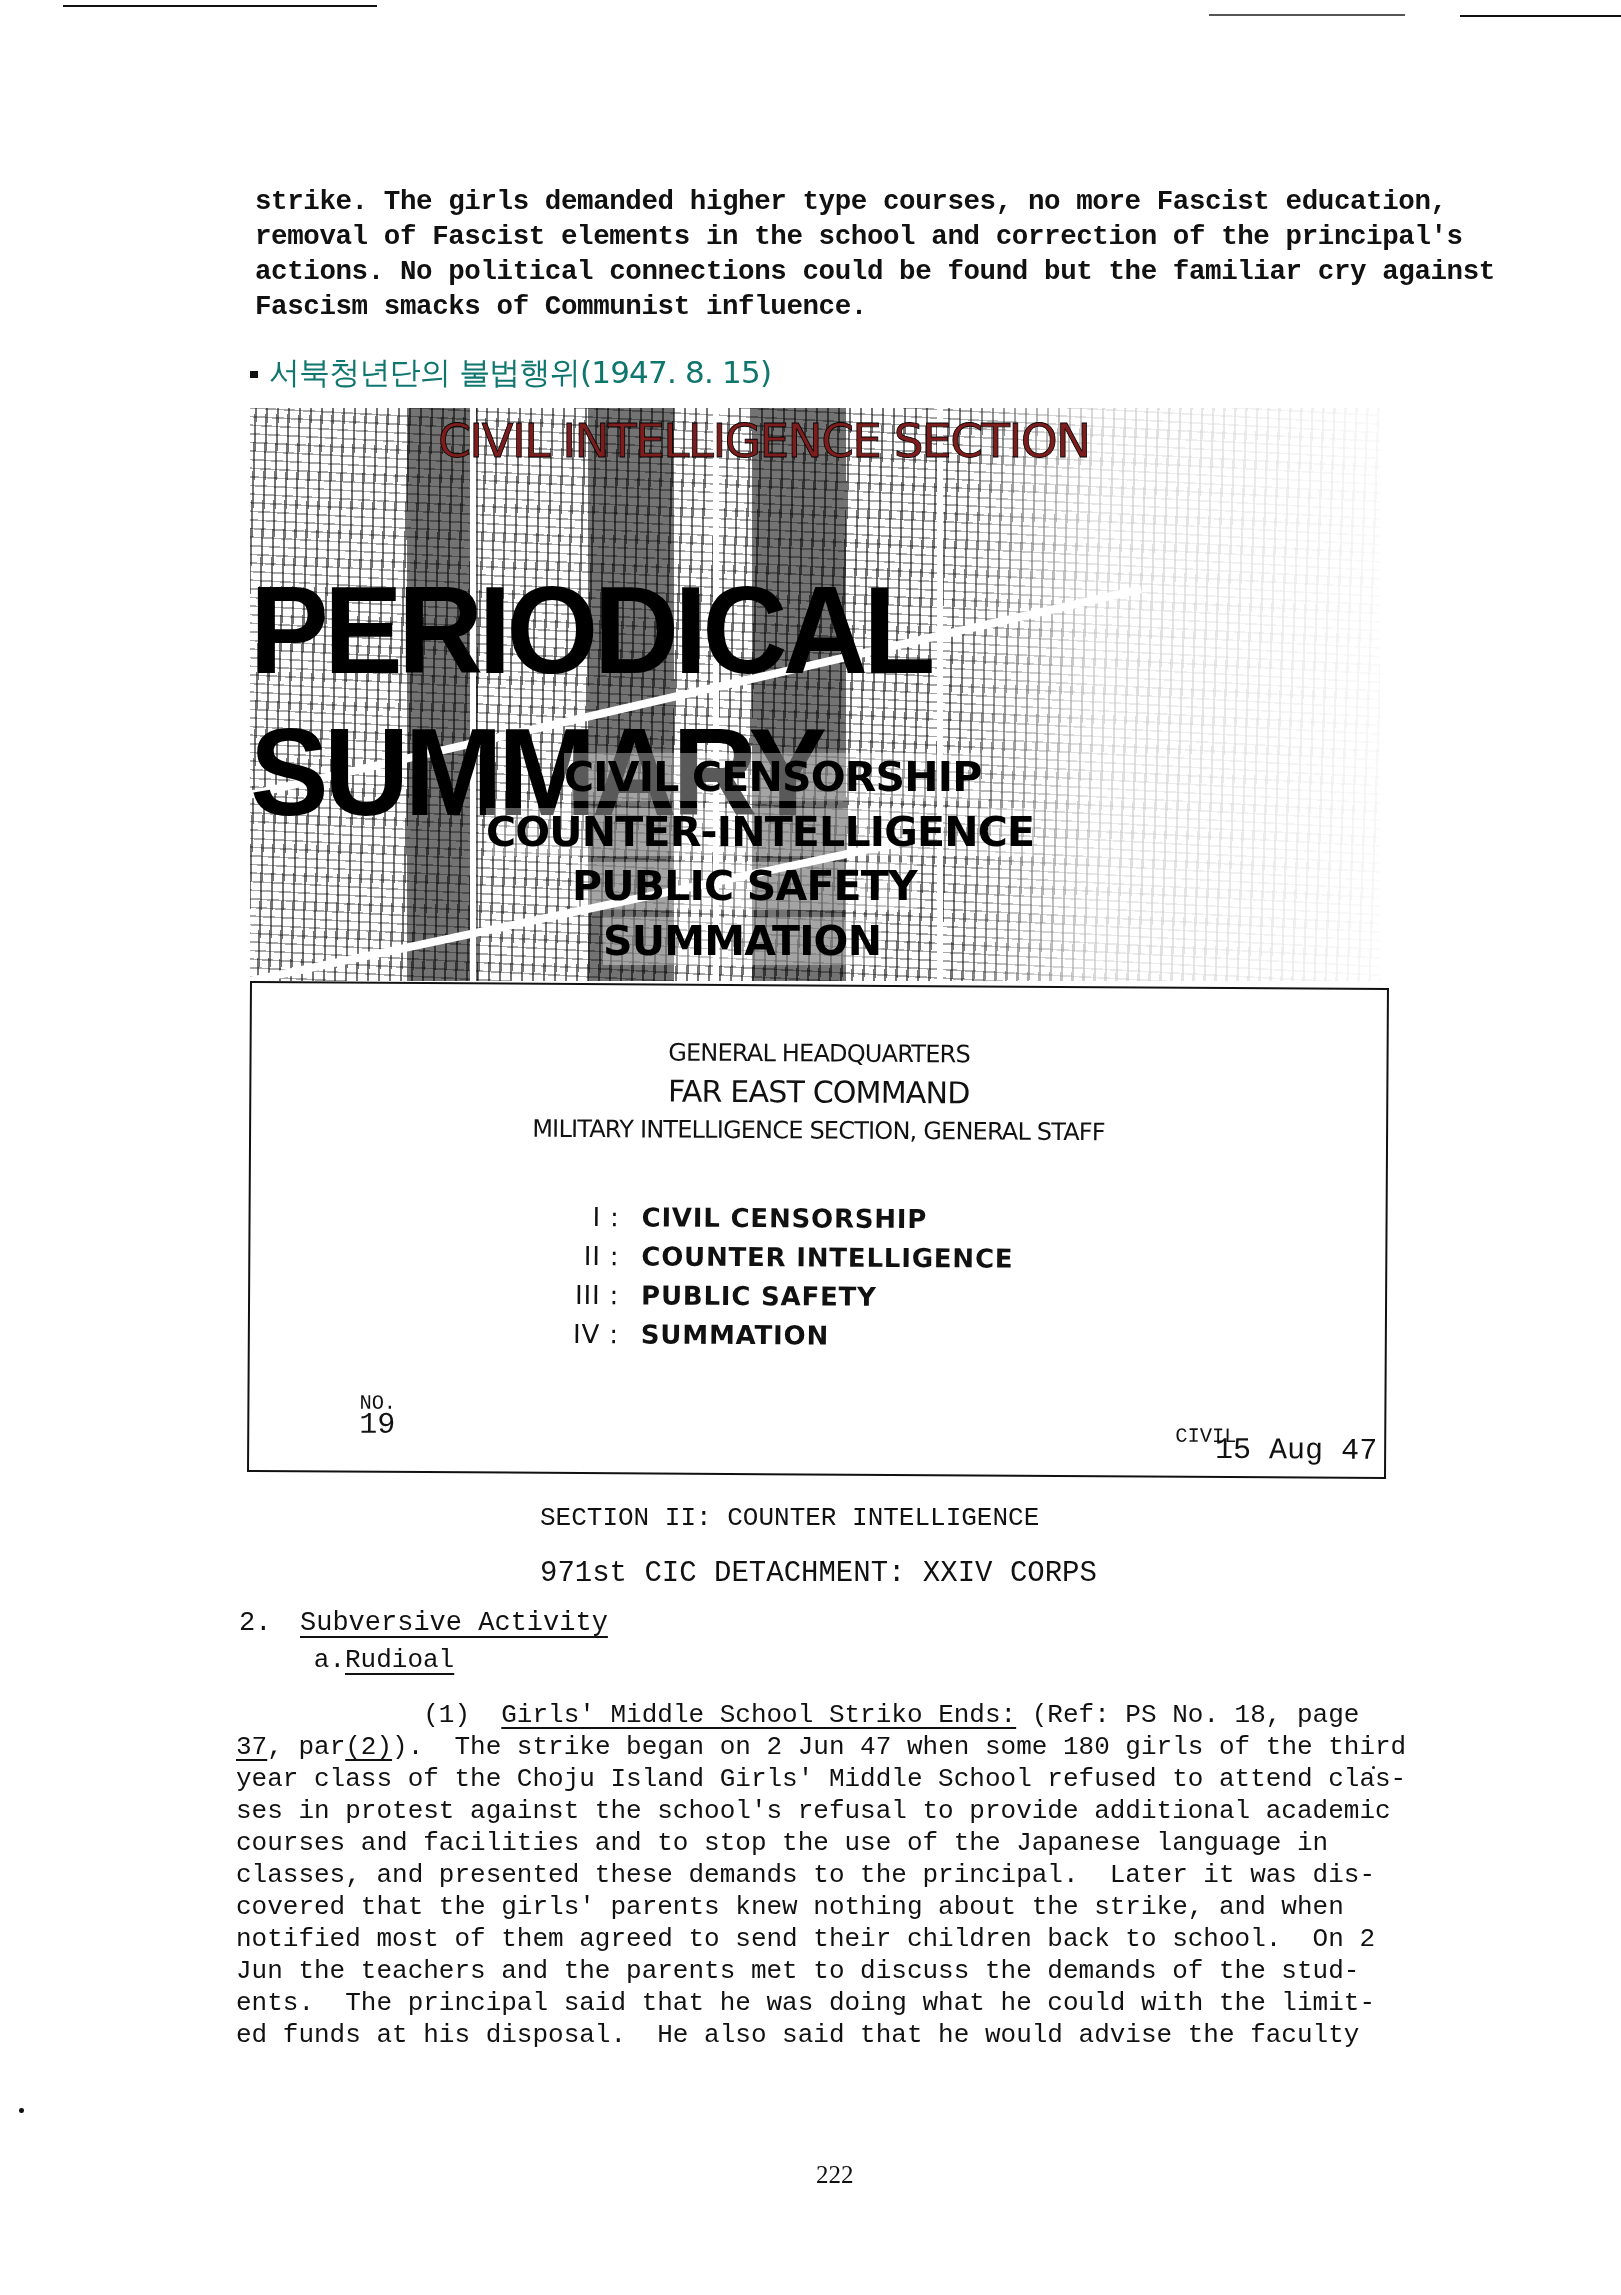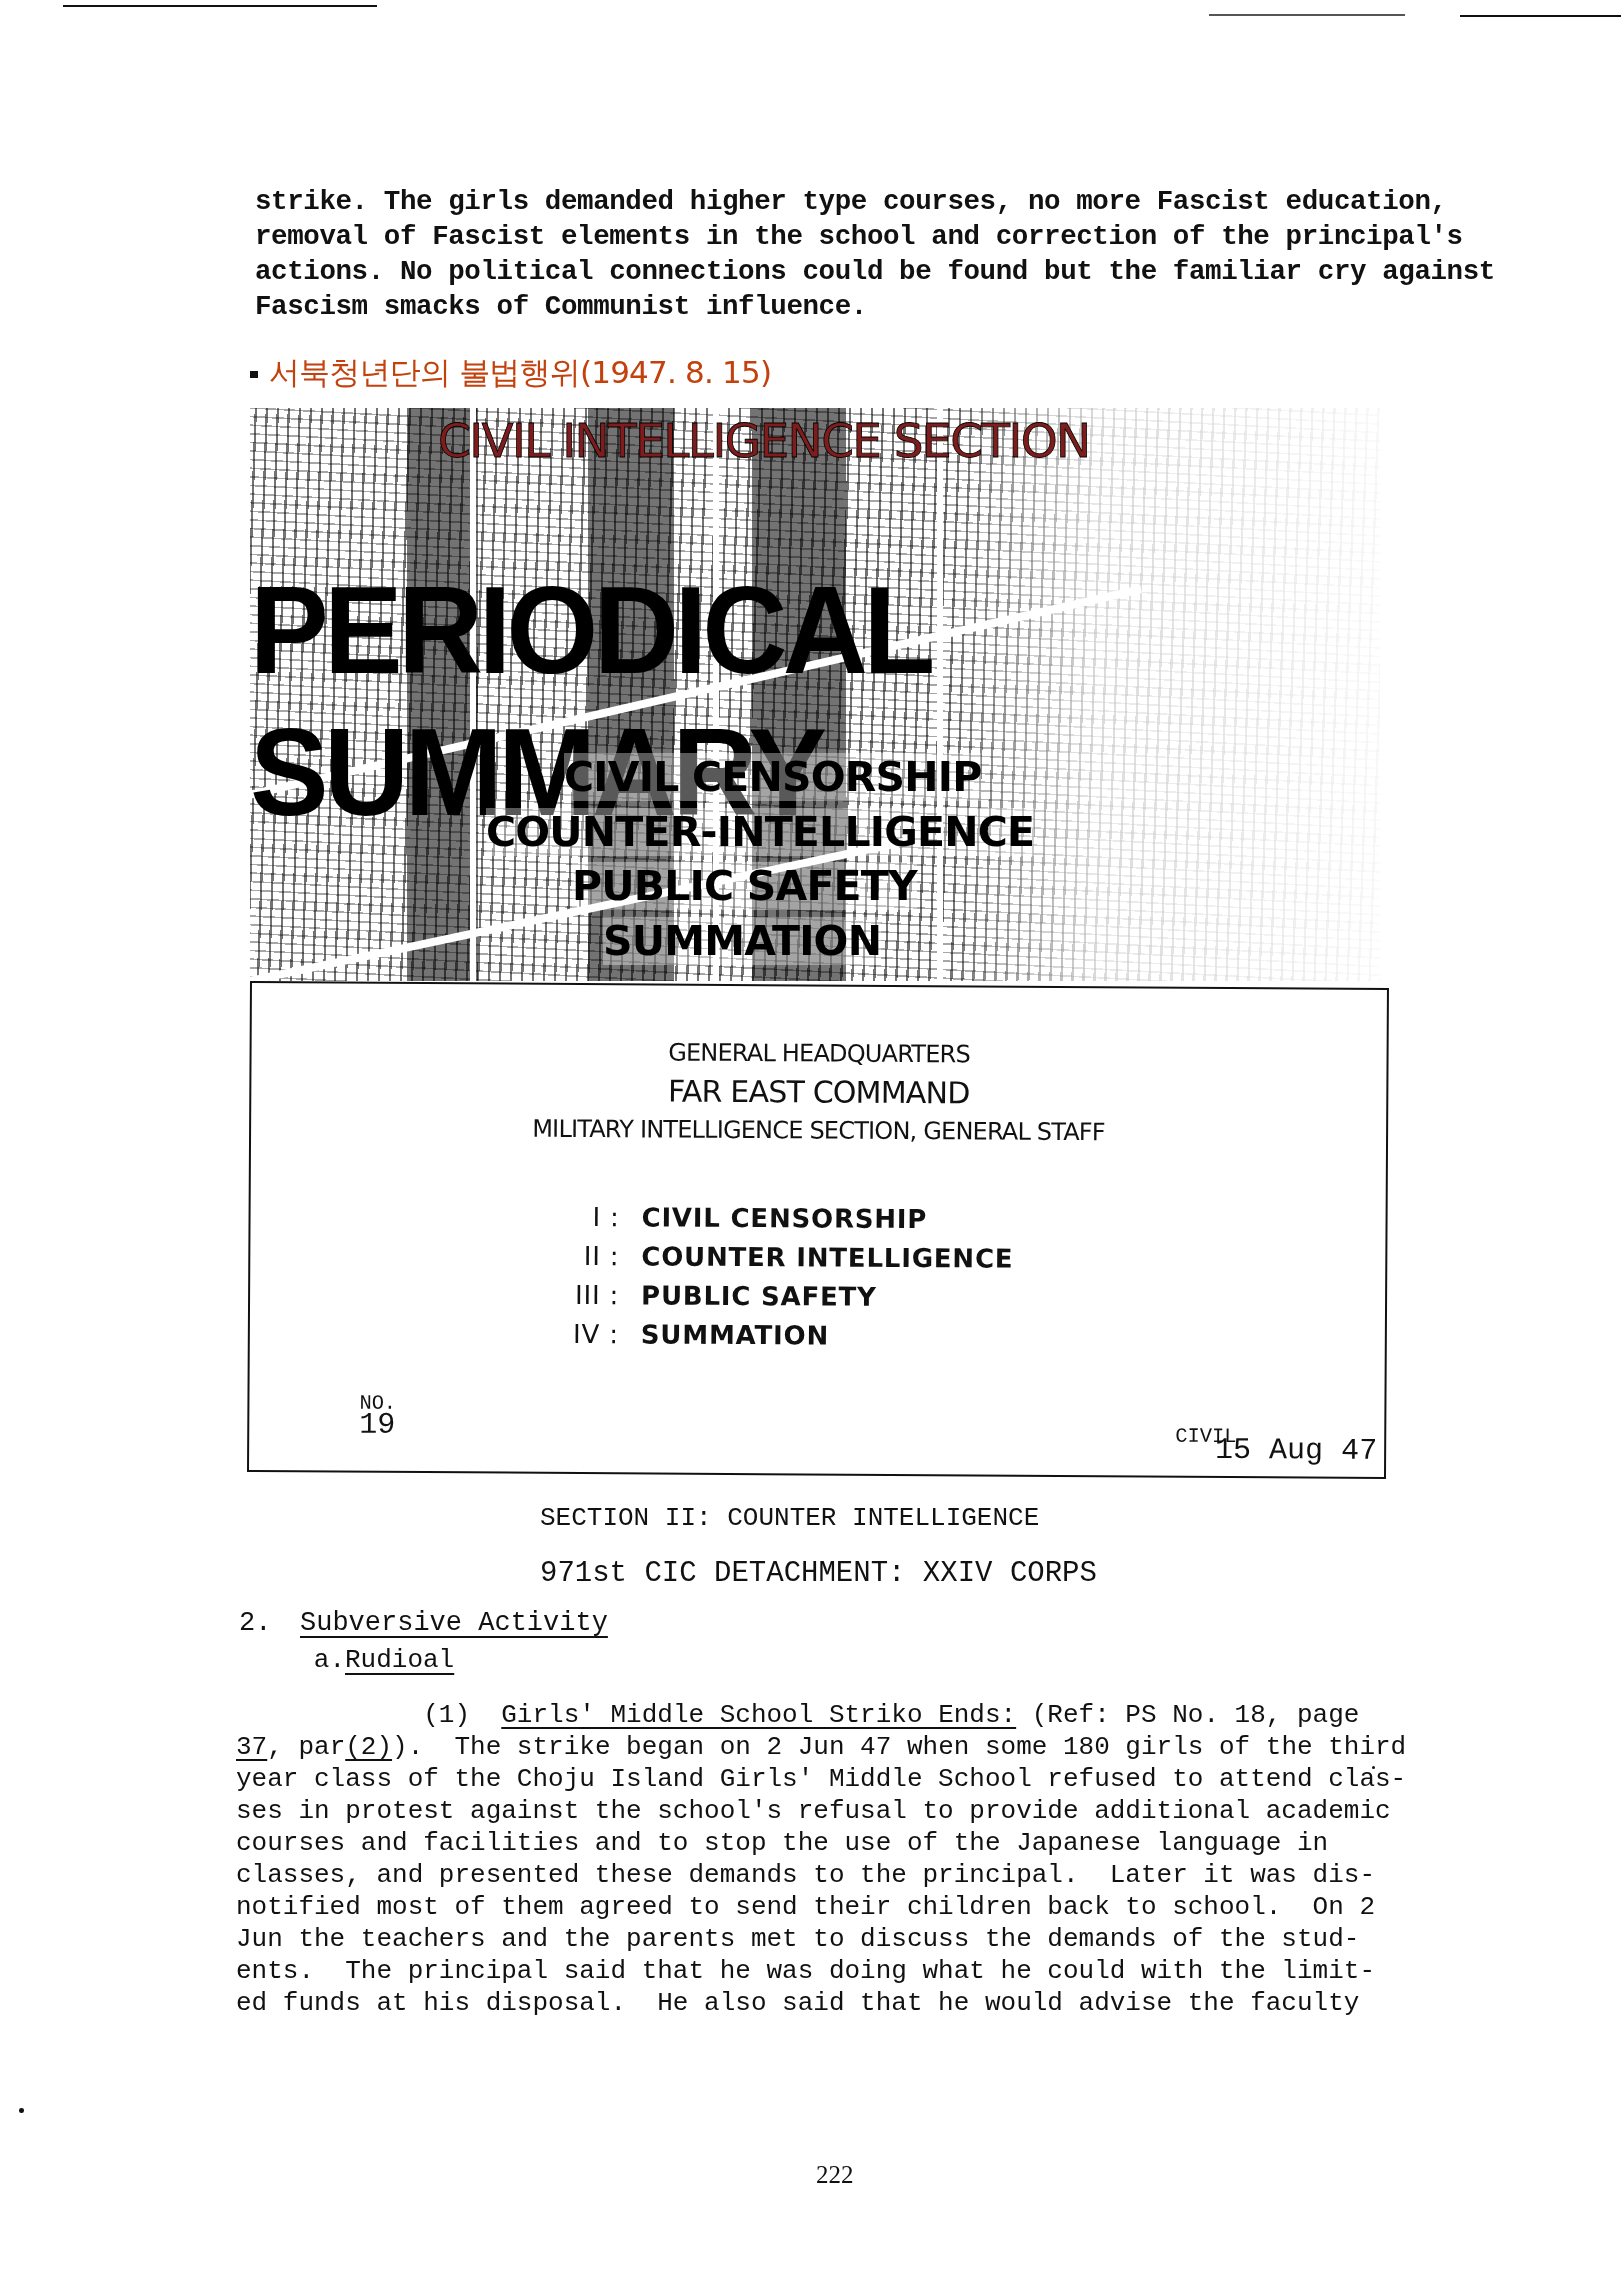--- a/index.html
+++ b/index.html
@@ -6,21 +6,21 @@
   body { width:1622px; height:2295px; position:relative; overflow:hidden; color:#111; }
 
   .scan-edge { position:absolute; background:#111; height:3.1px; }
 
   .mono { font-family:"Liberation Mono","DejaVu Sans Mono",monospace; }
   .bold-type { font-family:"Liberation Mono","DejaVu Sans Mono",monospace; font-weight:bold; }
 
   #intro-para { position:absolute; left:255px; top:184px; width:1272px; font-size:27.5px; line-height:35px; letter-spacing:-0.4px; }
   #intro-para p { margin:0; white-space:pre; }
 
-  #korean-caption { position:absolute; left:250px; top:352px; font-family:"DejaVu Sans",sans-serif; font-size:31px; letter-spacing:-0.8px; color:#c2410c; }
+  #korean-caption { position:absolute; left:250px; top:352px; font-family:"DejaVu Sans",sans-serif; font-size:31px; letter-spacing:-0.8px; color:#0f766e; }
   #korean-caption .bullet { display:inline-block; width:7.9px; height:7.9px; background:#111; margin-right:11px; vertical-align:middle; }
 
   
   #cover { position:absolute; left:250px; top:408px; width:1130px; height:573px; overflow:hidden; }
   #cover .noise {
     position:absolute; inset:0;
     background:
       repeating-linear-gradient(92deg, rgba(0,0,0,0.0) 0 4.7px, rgba(0,0,0,0.55) 4.7px 7px, rgba(0,0,0,0) 7px 11px),
       repeating-linear-gradient(3deg, rgba(0,0,0,0.0) 0 3.9px, rgba(0,0,0,0.35) 3.9px 5.5px, rgba(0,0,0,0) 5.5px 8.6px);
     -webkit-mask-image: linear-gradient(90deg, #000 0%, #000 62%, rgba(0,0,0,0.25) 75%, rgba(0,0,0,0.05) 100%);
@@ -142,20 +142,21 @@
   <span class="label">a.</span><span class="u">Rudioal</span>
 </div>
 
 <div id="body-para" class="mono">
   <p>            <span>(1)</span>  <span class="u">Girls' Middle School Striko Ends:</span><span> (Ref: PS No. 18, page</span></p>
   <p><span class="u">37</span><span>, par</span><span class="u">(2)</span><span>).  The strike began on 2 Jun 47 when some 180 girls of the third</span></p>
   <p>year class of the Choju Island Girls' Middle School refused to attend clas-</p>
   <p>ses in protest against the school's refusal to provide additional academic</p>
   <p>courses and facilities and to stop the use of the Japanese language in</p>
   <p>classes, and presented these demands to the principal.  Later it was dis-</p>
+  <p>covered that the girls' parents knew nothing about the strike, and when</p>
   <p>notified most of them agreed to send their children back to school.  On 2</p>
   <p>Jun the teachers and the parents met to discuss the demands of the stud-</p>
   <p>ents.  The principal said that he was doing what he could with the limit-</p>
   <p>ed funds at his disposal.  He also said that he would advise the faculty</p>
 </div>
 
 <div class="dot" style="left:19px; top:2108px; width:4.7px; height:4.7px;"></div>
 <div class="dot" style="left:1372px; top:1766px; width:3.1px; height:3.1px;"></div>
 
 <div id="page-number">222</div>

